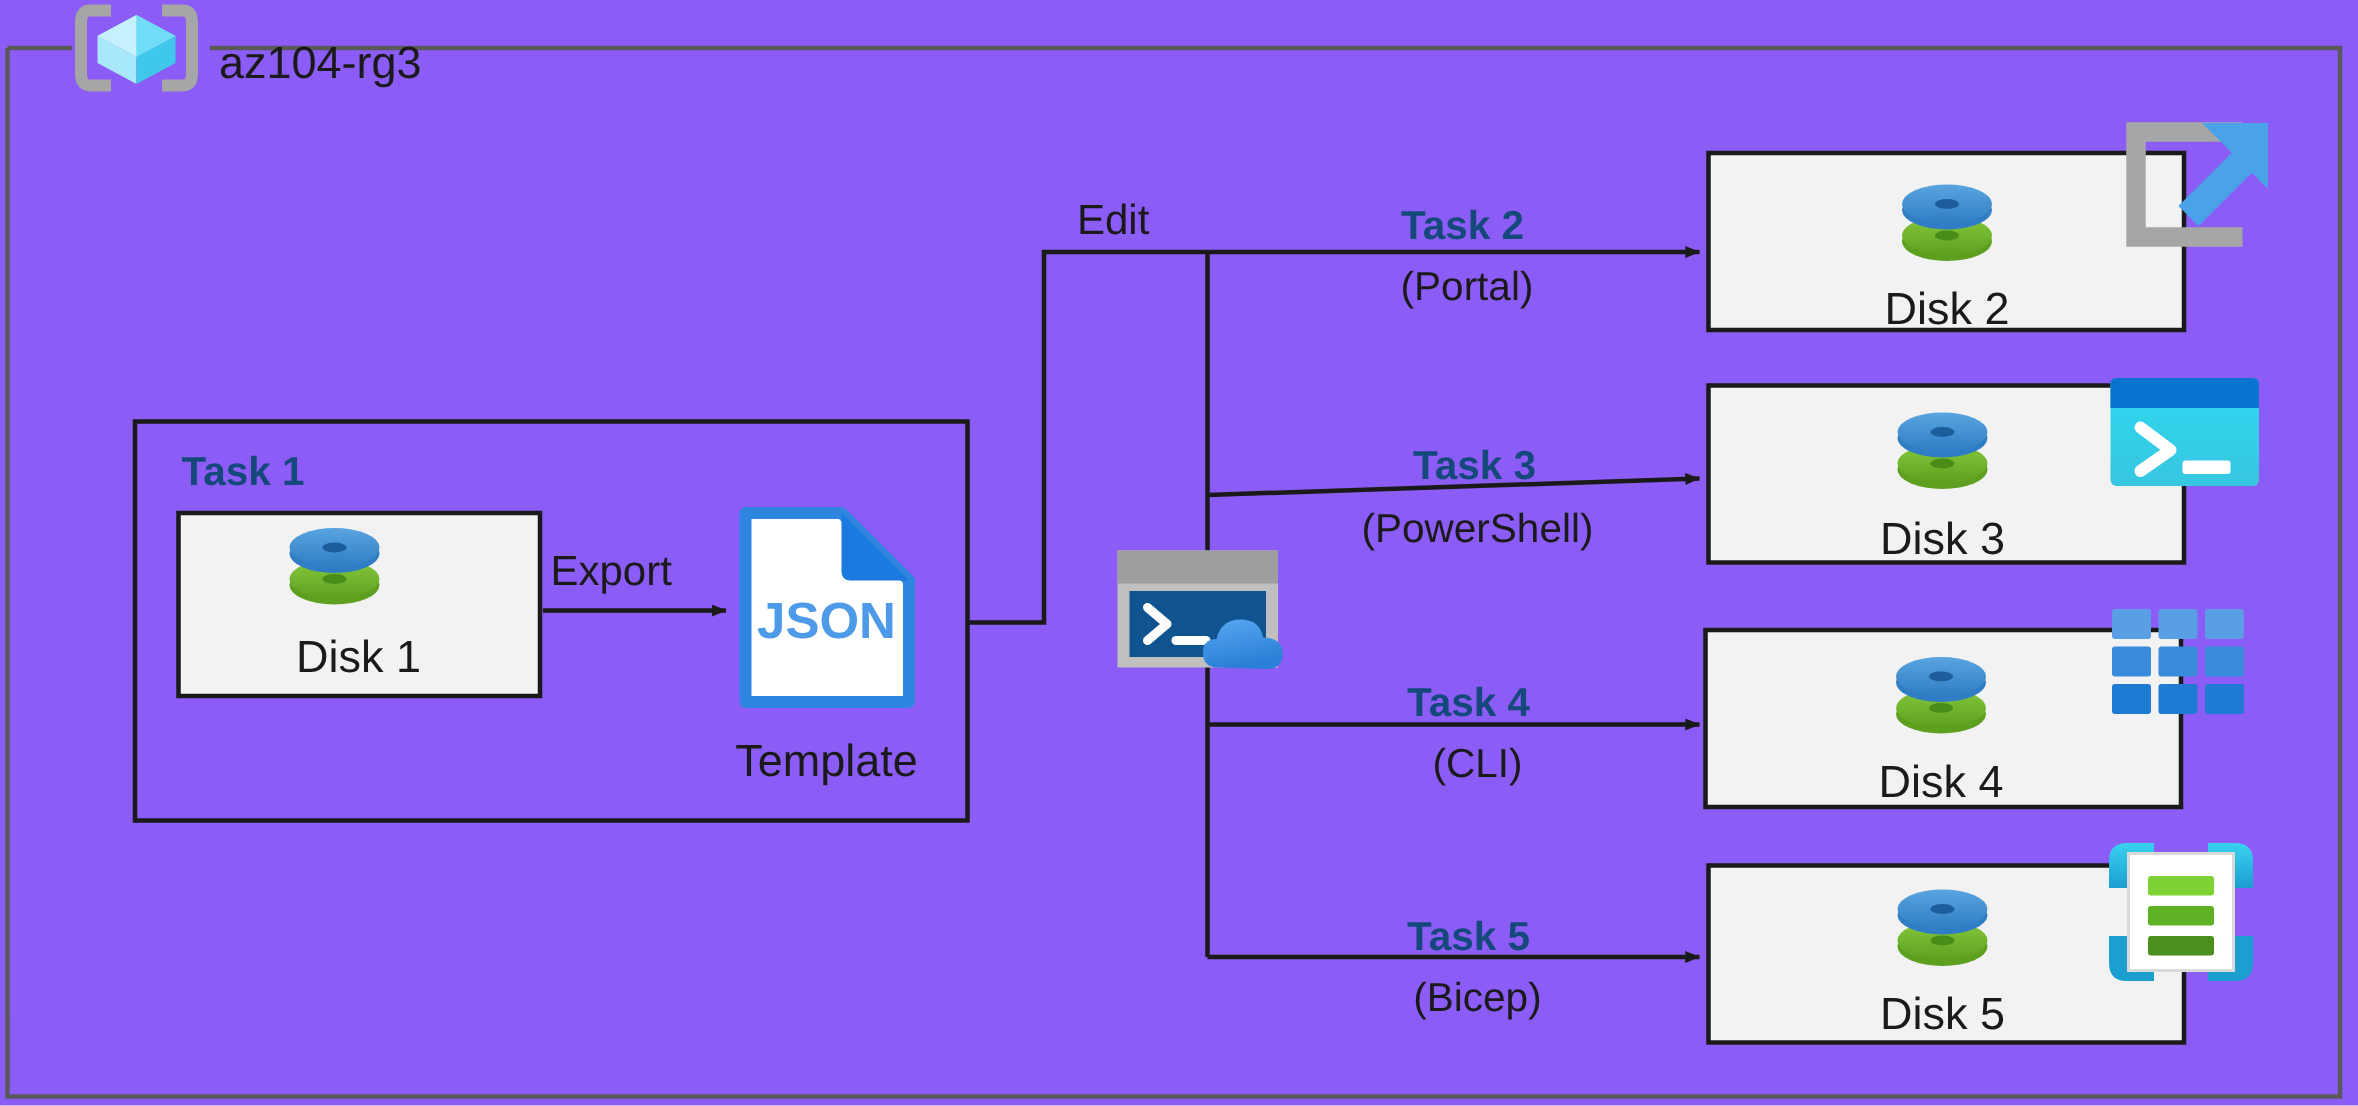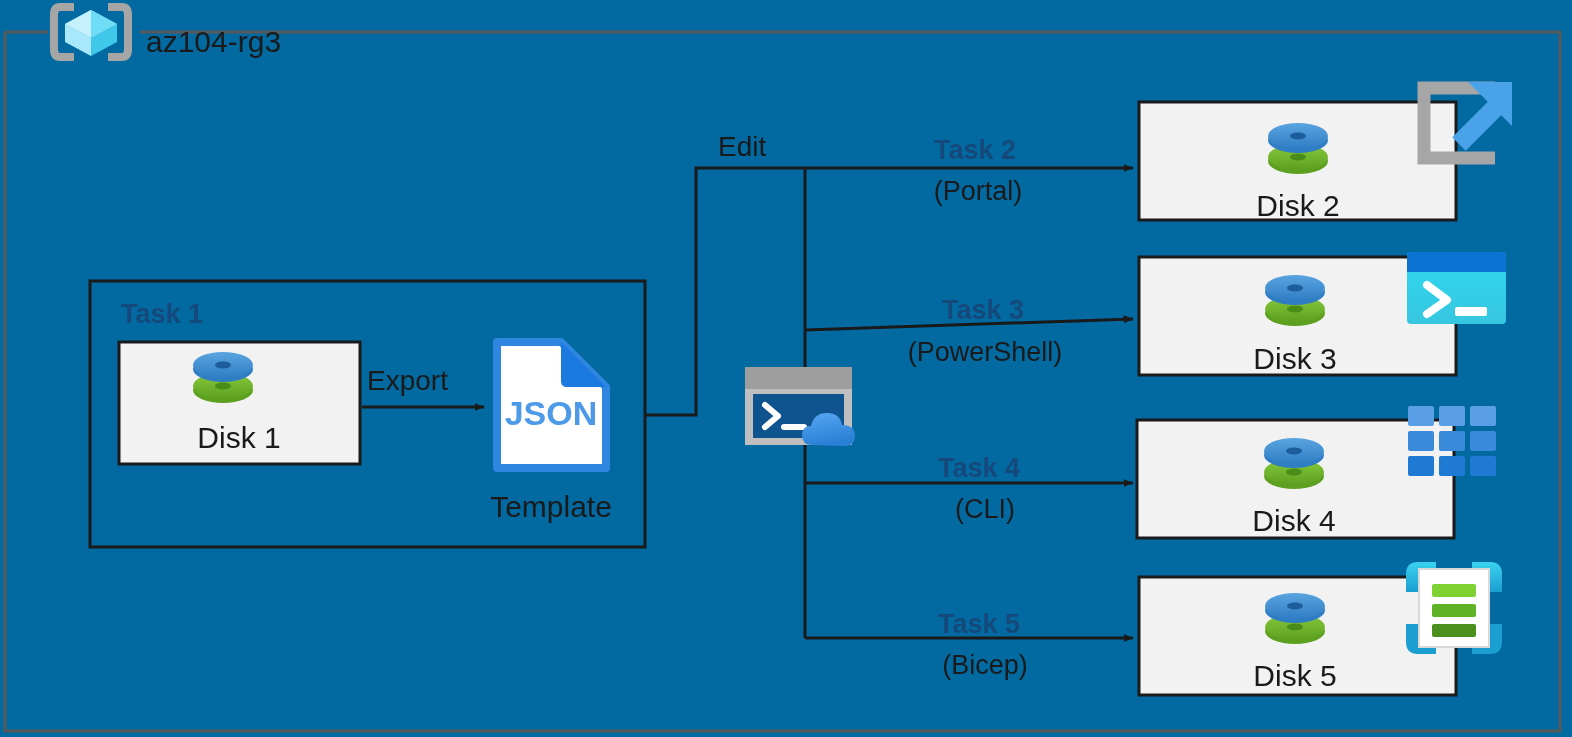--- a/index.html
+++ b/index.html
@@ -10,21 +10,21 @@
   body {
     width: 1572px;
     height: 737px;
     font-family: "Liberation Sans", sans-serif;
     overflow: hidden;
   }
   #stage {
     position: relative;
     width: 1572px;
     height: 737px;
-    background: #0369a1;
+    background: #8b5cf6;
   }
   svg.diagram {
     position: absolute;
     left: 0;
     top: 0;
     width: 1572px;
     height: 737px;
     display: block;
   }
   .rg-title {

